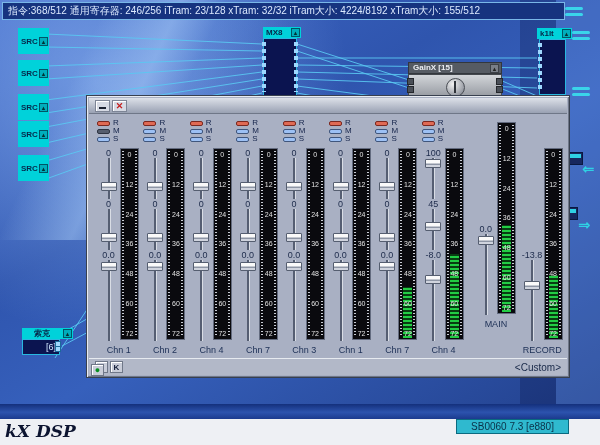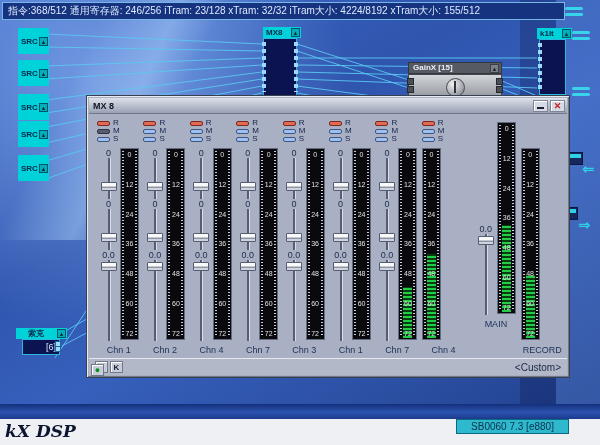--- a/index.html
+++ b/index.html
@@ -222,21 +222,21 @@
     </div>
 
   <div class="blk-title" style="left:537px;top:28px;width:31px;">
     <span>k1lt</span>
       <i class="arr">▲</i>
     </div>
   <div class="blk-body" style="left:539px;top:39px;width:27px;height:56px;">
     <i class="pincol l"></i>
     </div>
 
-  <div class="blk-title" style="left:16px;top:328px;width:38px;padding-left:12px;">
+  <div class="blk-title" style="left:22px;top:328px;width:38px;padding-left:12px;">
     <span>索克</span>
       <i class="arr">▲</i>
     </div>
   <div class="blk-body" style="left:22px;top:339px;width:38px;height:16px;">
     <span class="lbl">[6]</span>
     <i class="pin" style="right:-2px;top:1px;"></i>
     <i class="pin" style="right:-2px;bottom:2px;"></i>
     </div>
 
   <i class="eqicon" style="left:565px;top:7px;"></i>
@@ -247,21 +247,20 @@
   <i class="fdisk" style="left:563px;top:207px;"></i>
   <span class="caret" style="left:578px;top:218px;">⇒</span>
 </div>
 
 <div class="statusbar">
   <span>指令:368/512 通用寄存器: 246/256 iTram: 23/128 xTram: 32/32 iTram大小: 4224/8192 xTram大小: 155/512</span>
 </div>
 
 <div class="window">
   <div class="titlebar">
-    <span class="wtitle">MX 8</span>
     <span class="wbtn min">
         <i></i>
       </span>
     <span class="wbtn close">✕</span>
   </div>
   <div class="mixer">
     <div class="striprow">
         <div class="strip">
     <div class="toggles">
             <div class="tog">
@@ -600,20 +599,34 @@
             <div class="tog">
               <i class="led blue"></i>
               <span>M</span>
             </div>
             <div class="tog">
               <i class="led blue"></i>
               <span>S</span>
             </div>
           </div>
     <div class="controls">
+      <div class="slidercol">
+        <div class="val s1">100</div>
+        <div class="vslider mini">
+                <i class="thumb" style="top: 1px;"></i>
+              </div>
+        <div class="val s2">45</div>
+        <div class="vslider mini">
+                <i class="thumb" style="top: 13px;"></i>
+              </div>
+        <div class="val fv">-8.0</div>
+        <div class="vslider fader">
+                <i class="thumb" style="top: 15px;"></i>
+              </div>
+      </div>
       <div class="meter">
         <div class="ticks l"></div>
         <div class="ticks r"></div>
         <div class="green" style="height: 44%;"></div>
         <div class="scale">
                 <span>0</span>
                 <span>12</span>
                 <span>24</span>
                 <span>36</span>
                 <span>48</span>
@@ -650,20 +663,30 @@
                 <span>60</span>
                 <span>72</span>
               </div>
       </div>
     </div>
     <div class="chlabel">MAIN</div>
   </div>
         <div class="strip nosends">
     <div class="toggles"></div>
     <div class="controls">
+      <div class="slidercol">
+        <div class="val s1"></div>
+        <div class="vslider mini"></div>
+        <div class="val s2"></div>
+        <div class="vslider mini"></div>
+        <div class="val fv">-13.8</div>
+        <div class="vslider fader">
+                <i class="thumb" style="top: 21px;"></i>
+              </div>
+      </div>
       <div class="meter">
         <div class="ticks l"></div>
         <div class="ticks r"></div>
         <div class="green" style="height: 33%;"></div>
         <div class="scale">
                 <span>0</span>
                 <span>12</span>
                 <span>24</span>
                 <span>36</span>
                 <span>48</span>

